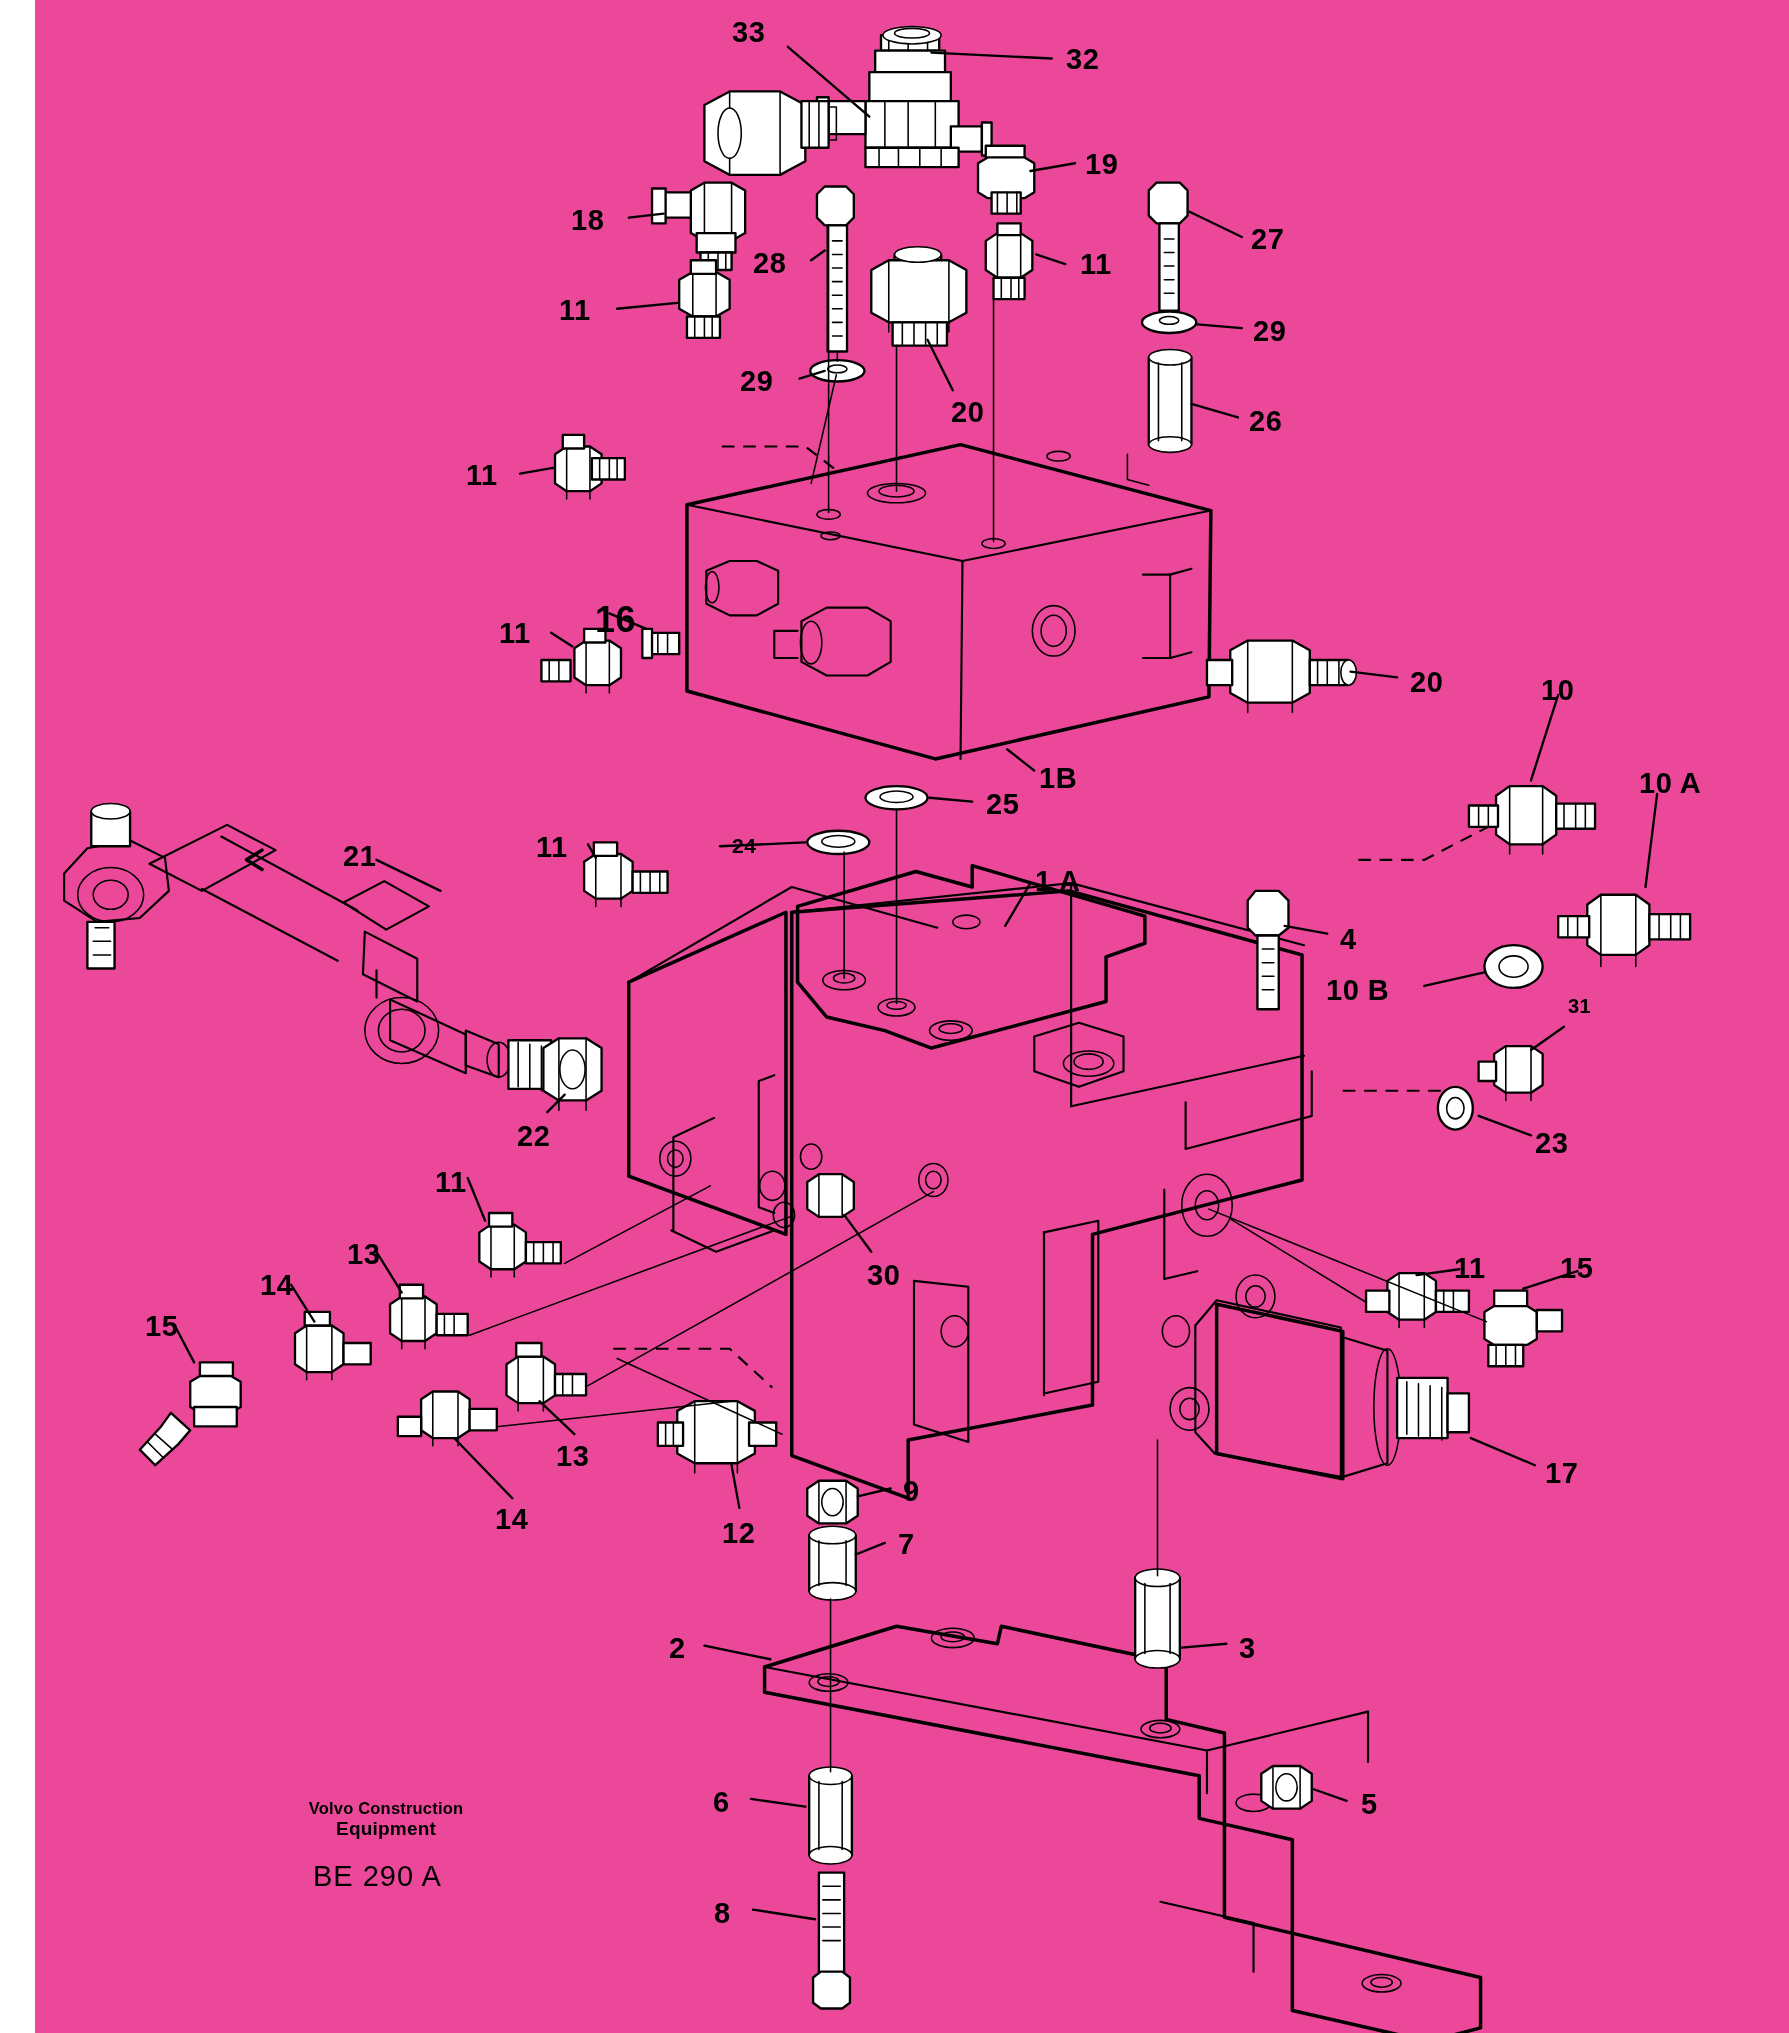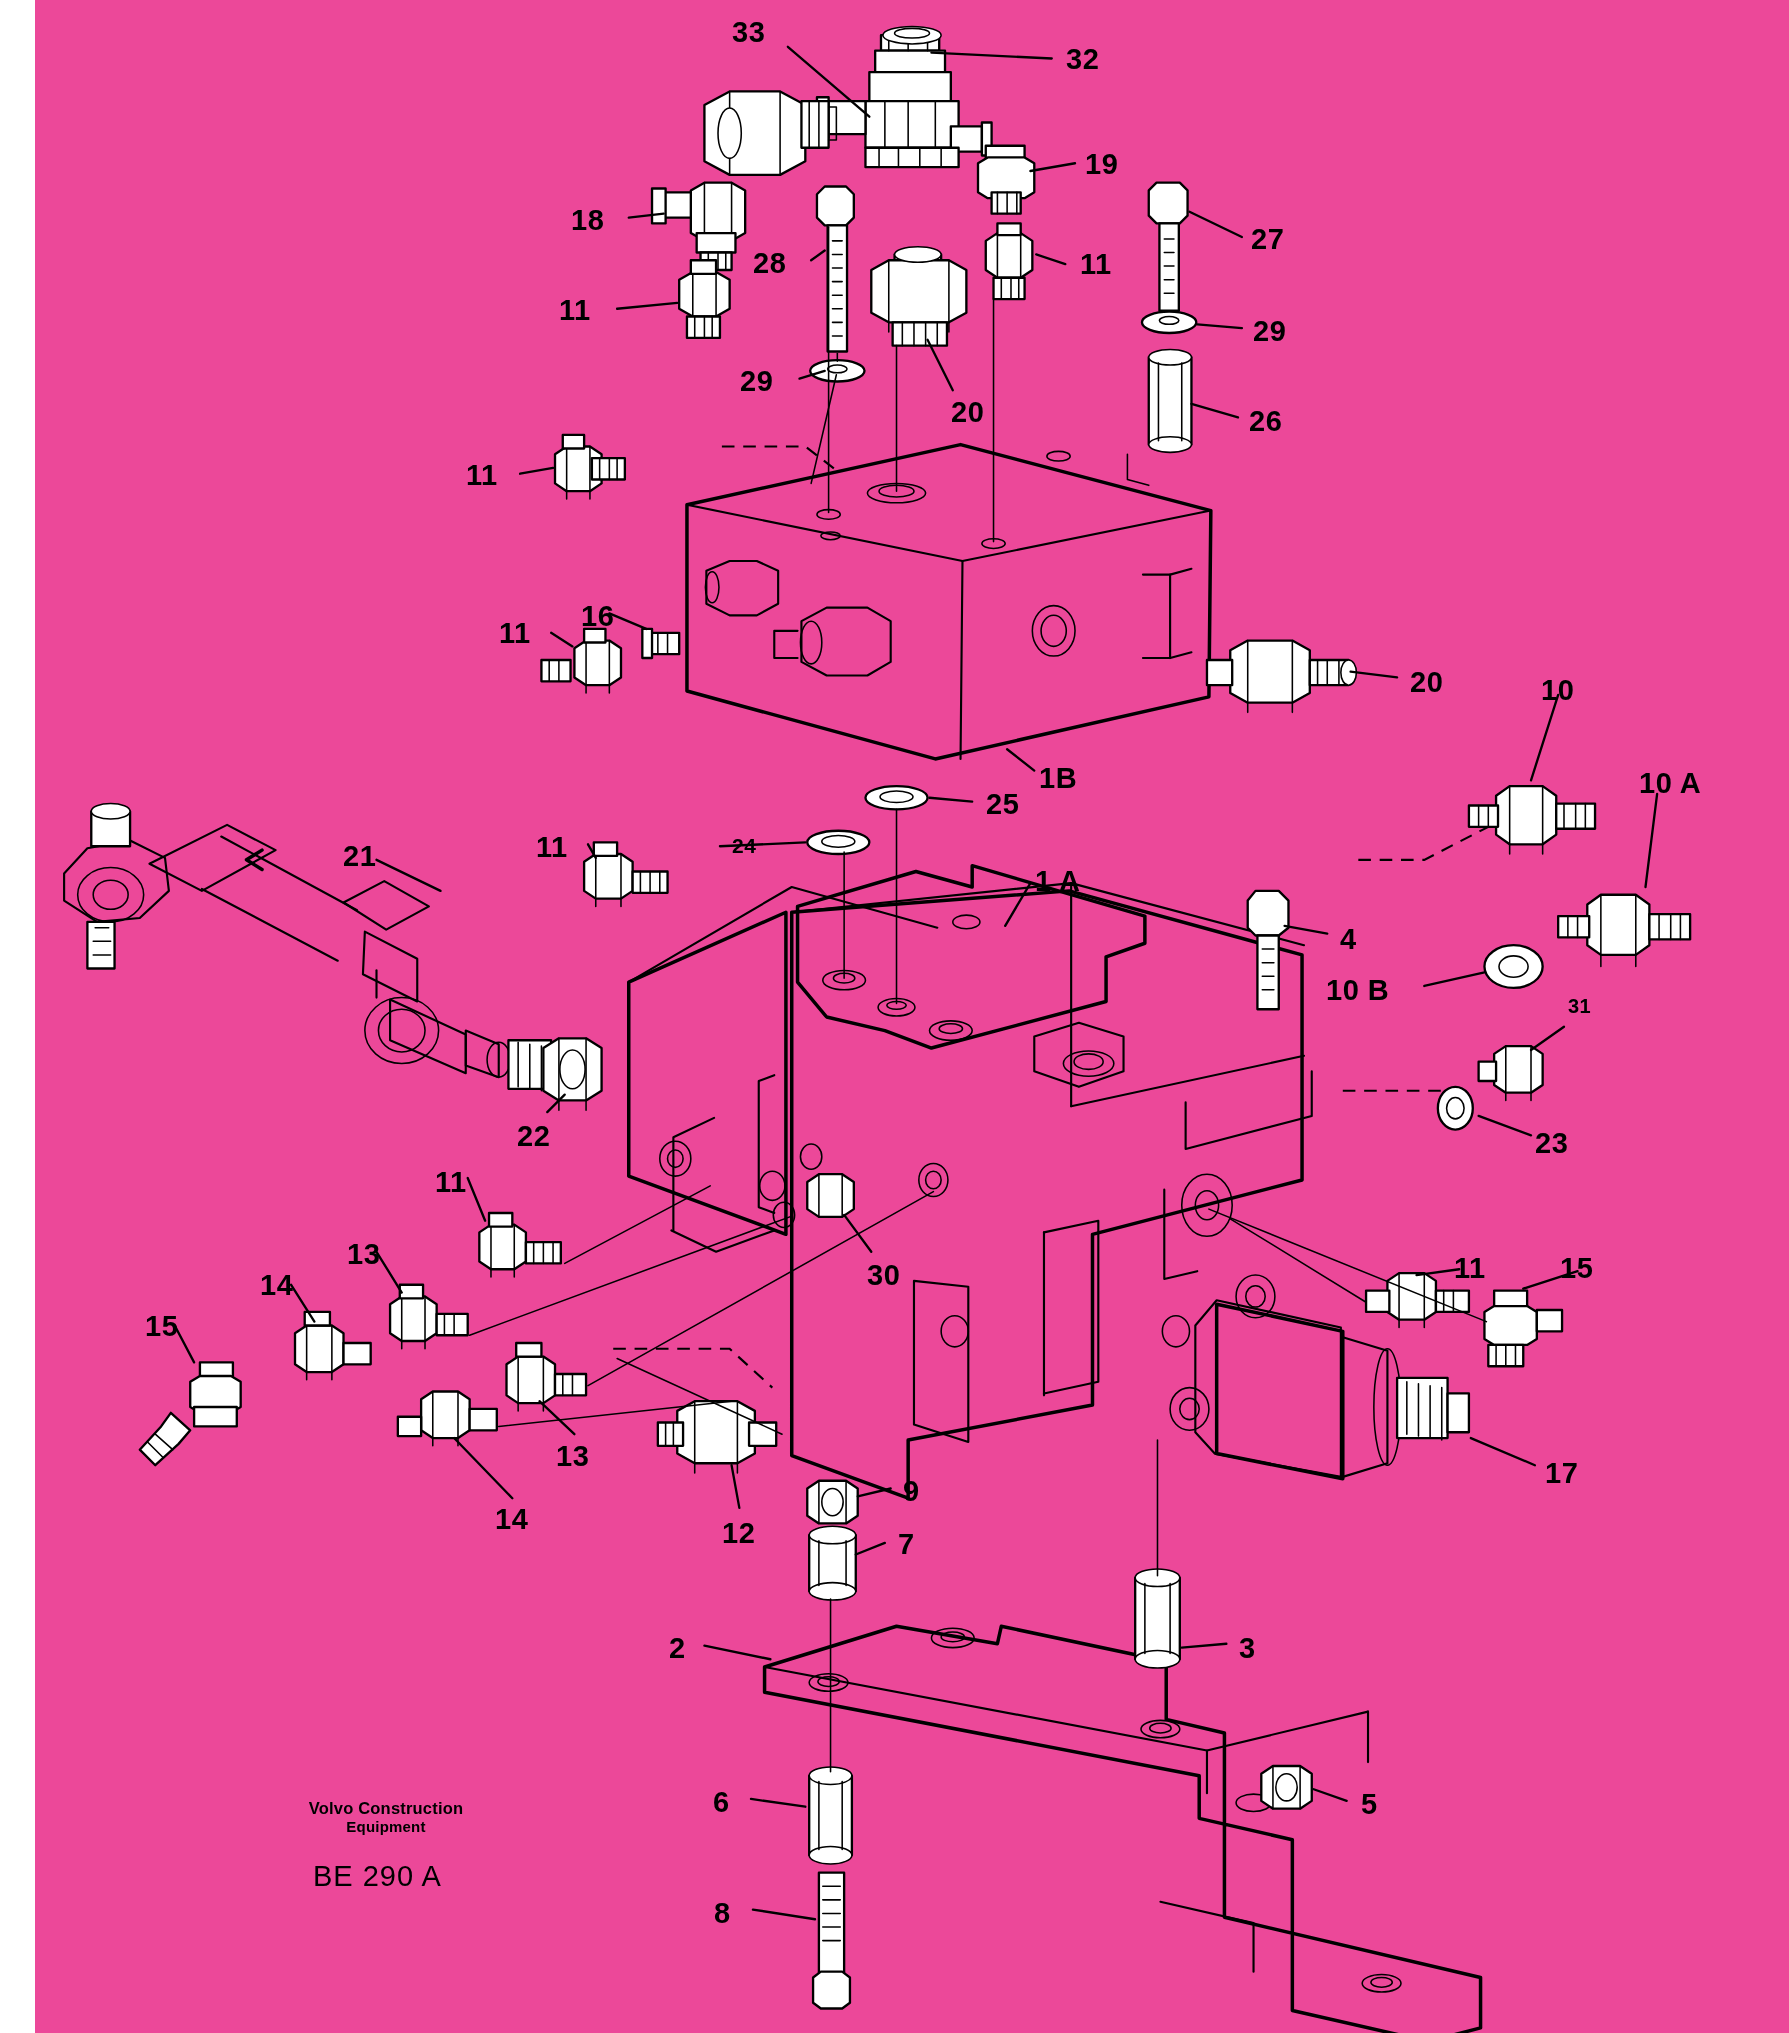--- a/index.html
+++ b/index.html
@@ -36,21 +36,21 @@
   }
   .footer-brand {
     position: absolute;
     font-family: "Liberation Sans", sans-serif;
     font-weight: bold;
     color: #000000;
     text-align: center;
     line-height: 1.15;
   }
   .footer-brand .l1 { font-size: 16.5px; letter-spacing: 0.2px; }
-  .footer-brand .l2 { font-size: 15px; letter-spacing: 0.2px; }
+  .footer-brand .l2 { font-size: 19px; letter-spacing: 0.2px; }
   .footer-code {
     position: absolute;
     font-family: "Liberation Sans", sans-serif;
     font-weight: normal;
     font-size: 29px;
     color: #000000;
     letter-spacing: 1px;
   }
 </style>
 </head>
@@ -583,21 +583,21 @@
   <div class="callout" style="left:536px; top:206px; font-size:29px;">18</div>
   <div class="callout" style="left:718px; top:249px; font-size:29px;">28</div>
   <div class="callout" style="left:1045px; top:250px; font-size:29px;">11</div>
   <div class="callout" style="left:1216px; top:225px; font-size:29px;">27</div>
   <div class="callout" style="left:524px; top:296px; font-size:29px;">11</div>
   <div class="callout" style="left:1218px; top:317px; font-size:29px;">29</div>
   <div class="callout" style="left:705px; top:367px; font-size:29px;">29</div>
   <div class="callout" style="left:916px; top:398px; font-size:29px;">20</div>
   <div class="callout" style="left:1214px; top:407px; font-size:29px;">26</div>
   <div class="callout" style="left:431px; top:461px; font-size:29px;">11</div>
-  <div class="callout" style="left:546px; top:602px; font-size:29px;">16</div>
+  <div class="callout" style="left:560px; top:602px; font-size:36px;">16</div>
   <div class="callout" style="left:464px; top:619px; font-size:29px;">11</div>
   <div class="callout" style="left:1375px; top:668px; font-size:29px;">20</div>
   <div class="callout" style="left:1506px; top:676px; font-size:29px;">10</div>
   <div class="callout" style="left:1004px; top:764px; font-size:29px;">1B</div>
   <div class="callout" style="left:1604px; top:769px; font-size:29px;">10 A</div>
   <div class="callout" style="left:951px; top:790px; font-size:29px;">25</div>
   <div class="callout" style="left:697px; top:835px; font-size:21px;">24</div>
   <div class="callout" style="left:501px; top:833px; font-size:29px;">11</div>
   <div class="callout" style="left:1000px; top:867px; font-size:29px;">1 A</div>
   <div class="callout" style="left:308px; top:842px; font-size:29px;">21</div>

